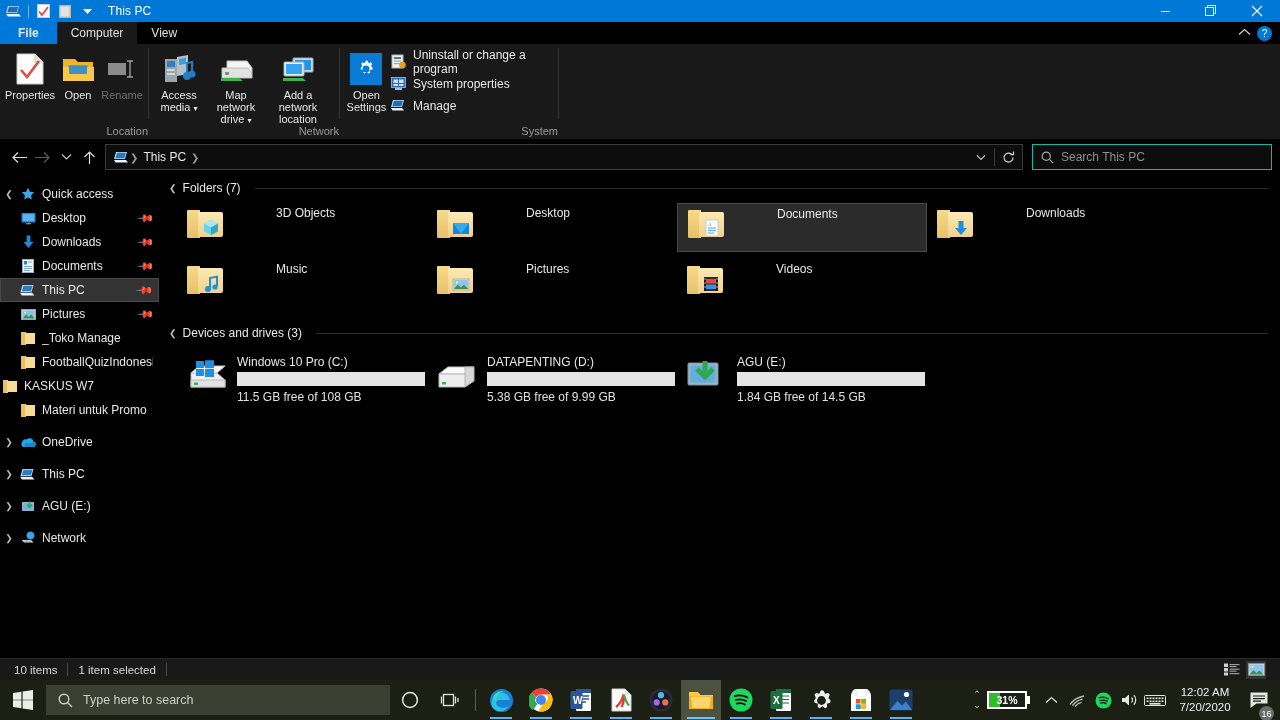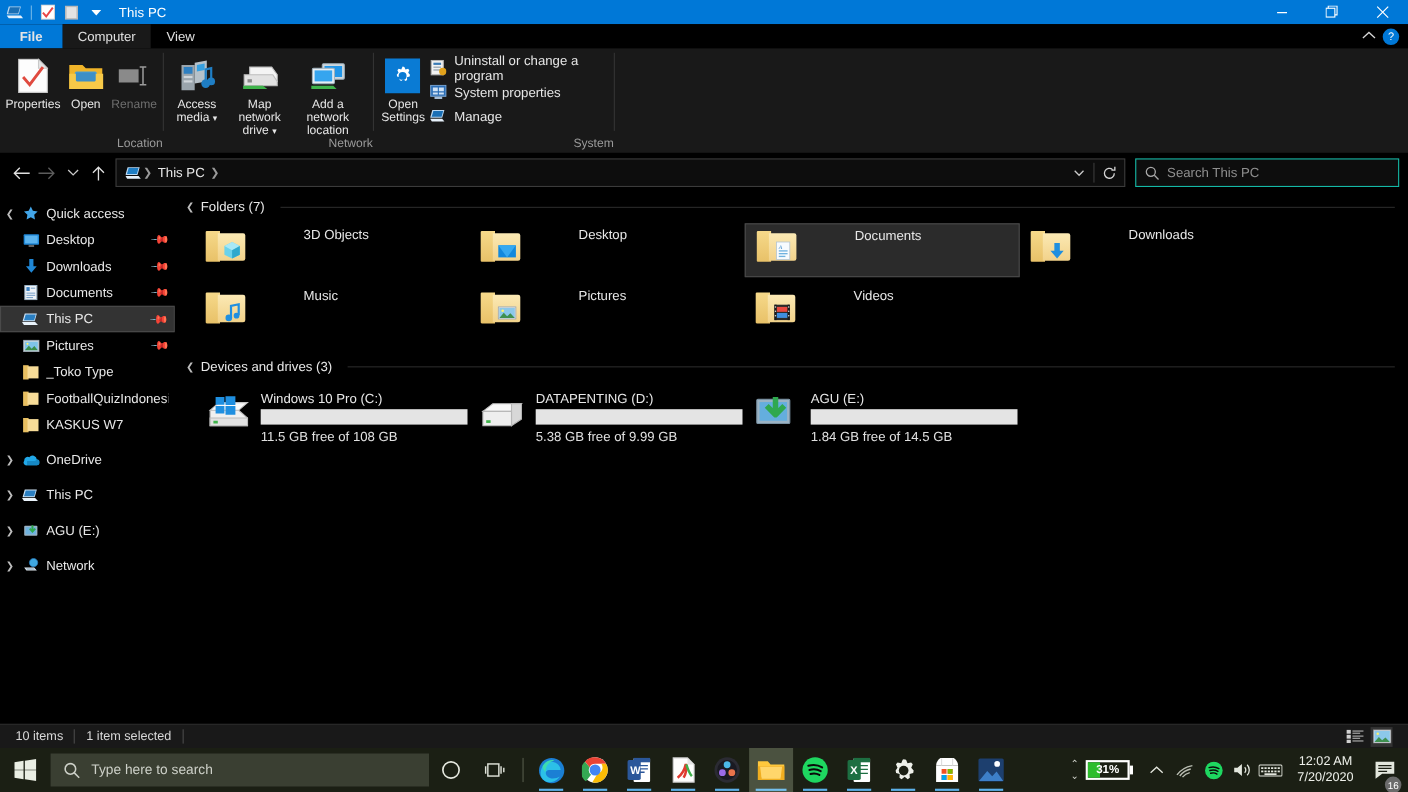--- a/index.html
+++ b/index.html
@@ -551,39 +551,48 @@
       <span class="nav-pin">📌</span>
     </div>
 
     <div class="navitem" style="padding-left:18px">
       <span class="nav-ico">
           <span class="sfolder">
             <span class="b"></span>
             <span class="f"></span>
           </span>
         </span>
-      <span class="nav-lbl">_Toko Type</span>
+      <span class="nav-lbl">_Toko Manage</span>
     </div>
     <div class="navitem" style="padding-left:18px">
       <span class="nav-ico">
           <span class="sfolder">
             <span class="b"></span>
             <span class="f"></span>
           </span>
         </span>
       <span class="nav-lbl">FootballQuizIndonesia</span>
     </div>
-    <div class="navitem" style="padding-left:18px">
+    <div class="navitem" style="">
       <span class="nav-ico">
           <span class="sfolder">
             <span class="b"></span>
             <span class="f"></span>
           </span>
         </span>
       <span class="nav-lbl">KASKUS W7</span>
+    </div>
+    <div class="navitem" style="padding-left:18px">
+      <span class="nav-ico">
+          <span class="sfolder">
+            <span class="b"></span>
+            <span class="f"></span>
+          </span>
+        </span>
+      <span class="nav-lbl">Materi untuk Promo</span>
     </div>
 
     <div class="navitem" style="margin-top:8px">
       <span class="nav-chev">❯</span>
       <span class="nav-ico">
         <svg width="16" height="11" viewBox="0 0 16 11">
             <path d="M4.6 10h8.6a2.6 2.6 0 0 0 .3-5.2A3.9 3.9 0 0 0 6.6 2.6 3.3 3.3 0 0 0 2 5.8 2.6 2.6 0 0 0 4.6 10z" fill="#21a8e8"></path>
             <path d="M4.6 10h8.6a2.6 2.6 0 0 0 .3-5.2 3.6 3.6 0 0 1-2.2 1.4H4.6z" fill="#1688c4"></path>
           </svg>
       </span>

